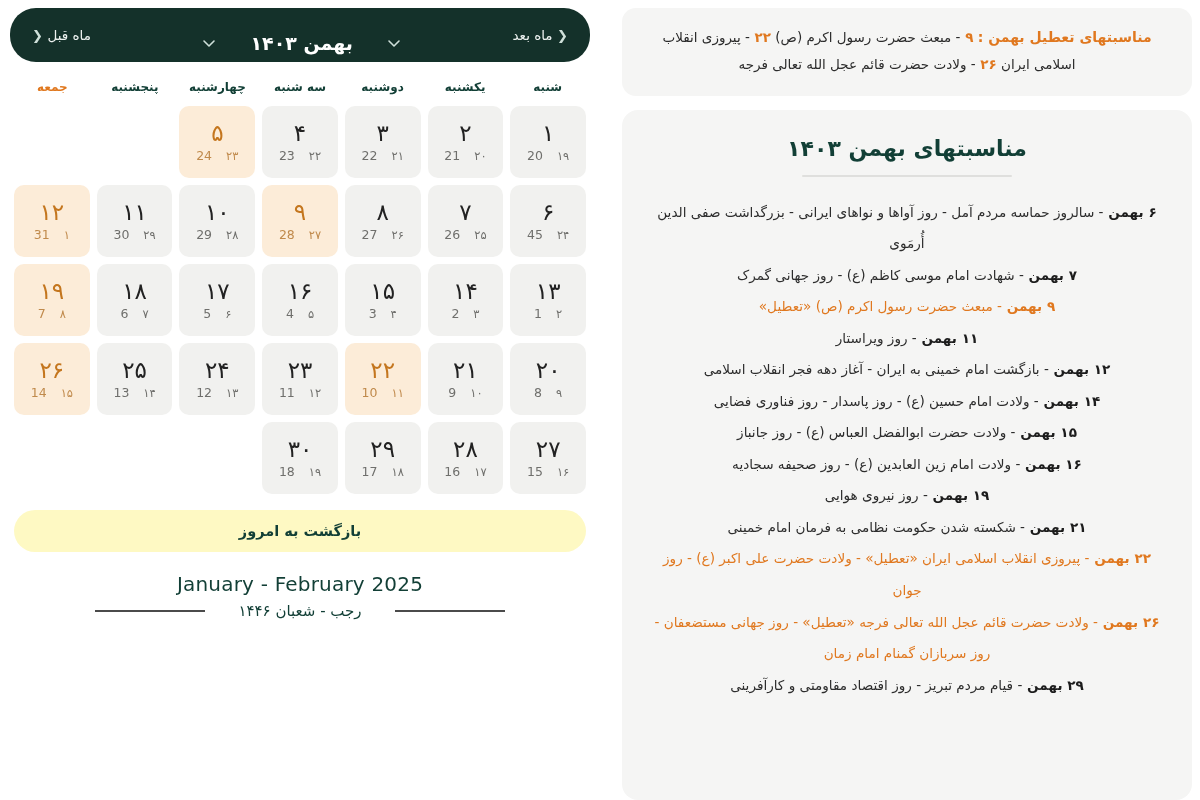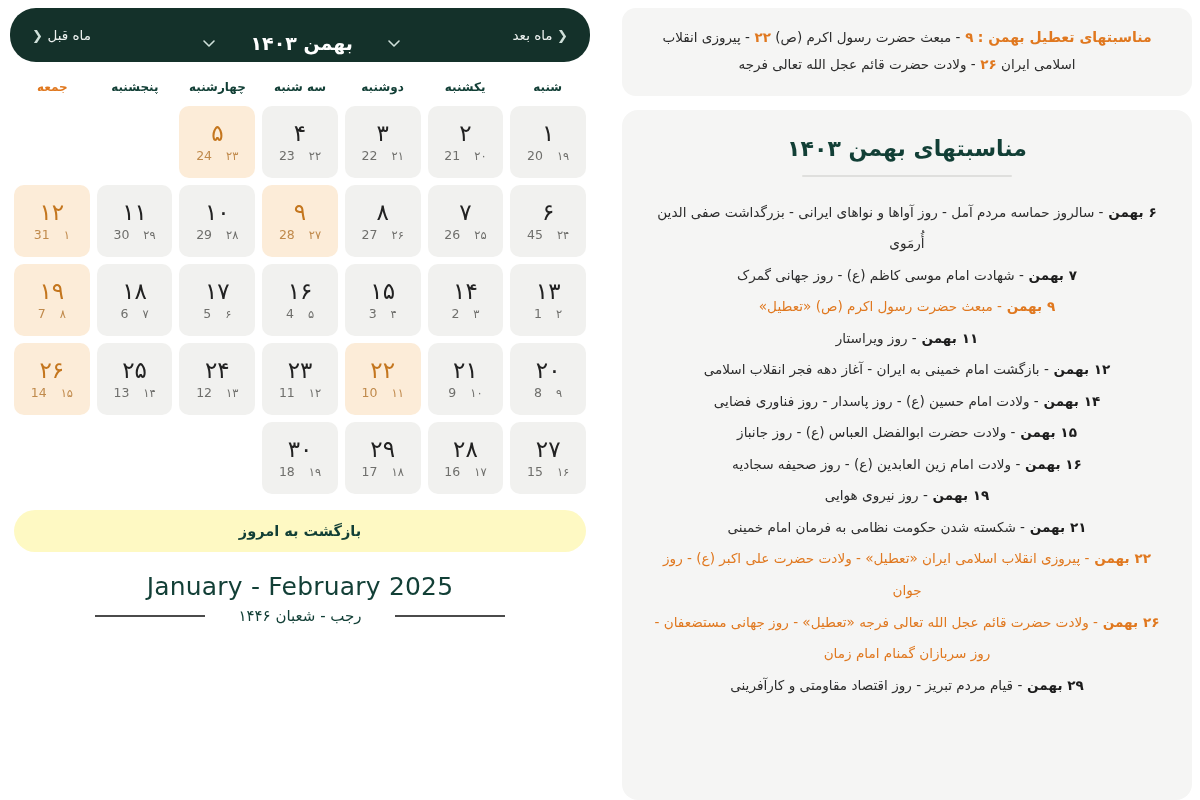--- a/index.html
+++ b/index.html
@@ -145,21 +145,21 @@
     background: #fef9c3;
     border-radius: 22px;
     height: 42px;
     display: flex; align-items: center; justify-content: center;
     font-size: 14.5px; font-weight: bold; color: #123f36;
     cursor: pointer;
   }
 
   .footer-cal { margin-top: 20px; text-align: center; position: relative; }
   .fc-greg {
-    font-size: 25px; color: #123f36; letter-spacing: .2px;
+    font-size: 20px; color: #123f36; letter-spacing: .2px;
     direction: ltr; margin-bottom: 6px;
   }
   .fc-line-wrap {
     display: flex; align-items: center; justify-content: center; gap: 7px;
   }
   .fc-rule { height: 2px; background: #4b4b4b; width: 110px; }
   .fc-hijri { font-size: 15px; color: #123f36; padding: 0 26px; white-space: nowrap; }
 </style>
 </head>
 <body>

